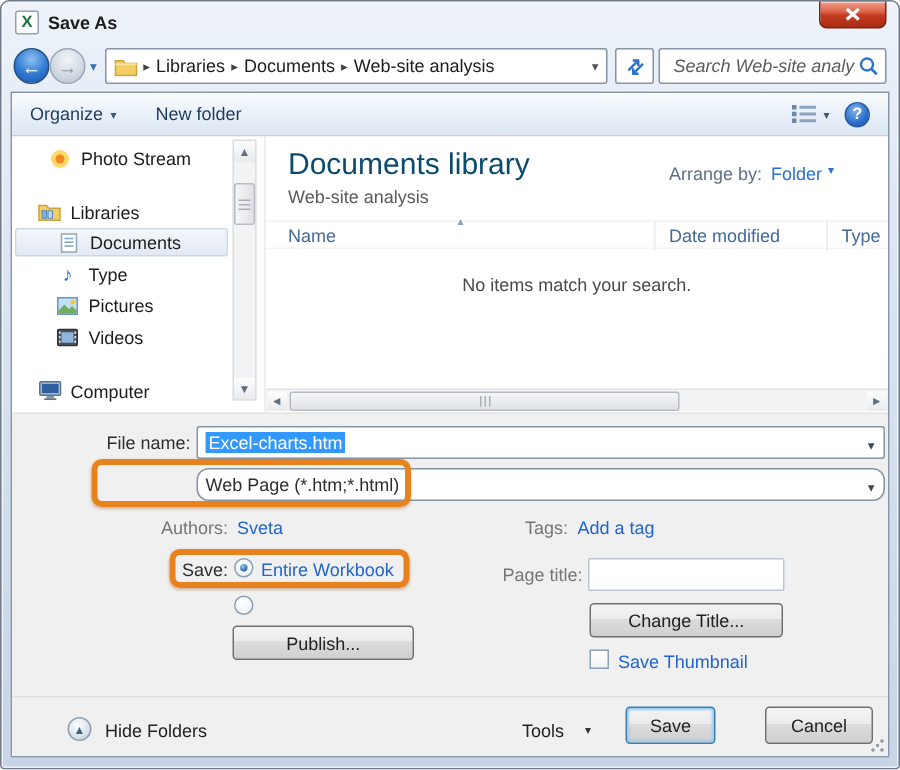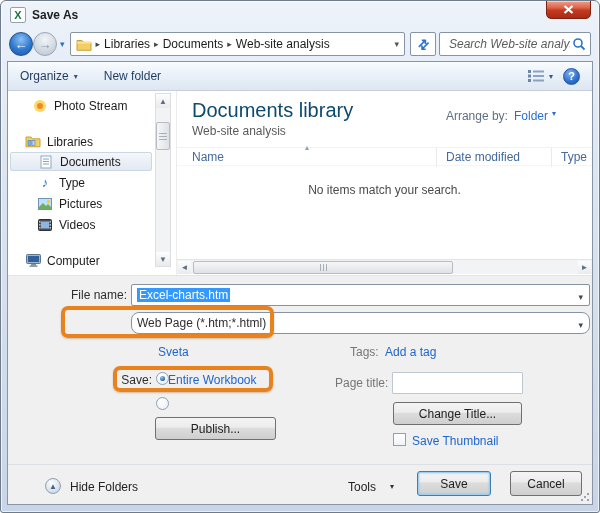--- a/index.html
+++ b/index.html
@@ -313,27 +313,30 @@
         <span class="sel-text">Excel-charts.htm</span>
         <span class="combo-arrow">▾</span>
       </div>
 
       <div class="combo" style="top:36px;border-radius:8px;">
         <span>Web Page (*.htm;*.html)</span>
         <span class="combo-arrow">▾</span>
       </div>
       <div class="orange-box" style="left:53px;top:30px;width:213px;height:32px;"></div>
 
+      <div class="flabel" style="top:69px;width:144px;">
+        <span class="graylab">Authors:</span>
+      </div>
       <span class="link" style="position:absolute;left:150px;top:69px;">Sveta</span>
       <span class="graylab" style="position:absolute;left:342px;top:69px;">Tags:</span>
       <span class="link" style="position:absolute;left:377px;top:69px;">Add a tag</span>
 
       <div class="flabel" style="top:97px;width:144px;">Save:</div>
       <span class="radio on" style="position:absolute;left:148px;top:96px;"></span>
-      <span class="link" style="position:absolute;left:160px;top:97px;">Entire Workbook</span>
+      <span class="link" style="position:absolute;left:166px;top:97px;">Entire Workbook</span>
       <div class="orange-box" style="left:105px;top:90px;width:160px;height:26px;"></div>
 
       <span class="radio" style="position:absolute;left:148px;top:121px;"></span>
 
       <div class="btn" style="position:absolute;left:147px;top:141px;width:121px;height:23px;justify-content:center;">
         <span>Publish...</span>
       </div>
 
       <span class="graylab" style="position:absolute;left:327px;top:100px;">Page title:</span>
       <input class="textinput" style="left: 384px; top: 96px; width: 131px;" value="">
@@ -346,21 +349,21 @@
 
     <div class="footer">
       <div class="hide-circle">
         <span>▲</span>
       </div>
       <span style="position:absolute;left:62px;top:15px;">Hide Folders</span>
 
       <span style="position:absolute;left:340px;top:15px;">Tools</span>
       <span class="tool-caret" style="position:absolute;left:382px;top:17px;color:#333;">▾</span>
 
-      <div class="btn btn-default" style="position:absolute;left:409px;top:6px;width:74px;height:25px;">
+      <div class="btn btn-default" style="position:absolute;left:409px;top:6px;width:60px;height:25px;">
         <span>Save</span>
       </div>
       <div class="btn" style="position:absolute;left:502px;top:6px;width:72px;height:25px;">
         <span>Cancel</span>
       </div>
       <div class="resize-grip"></div>
     </div>
   </div>
 </div>
 

